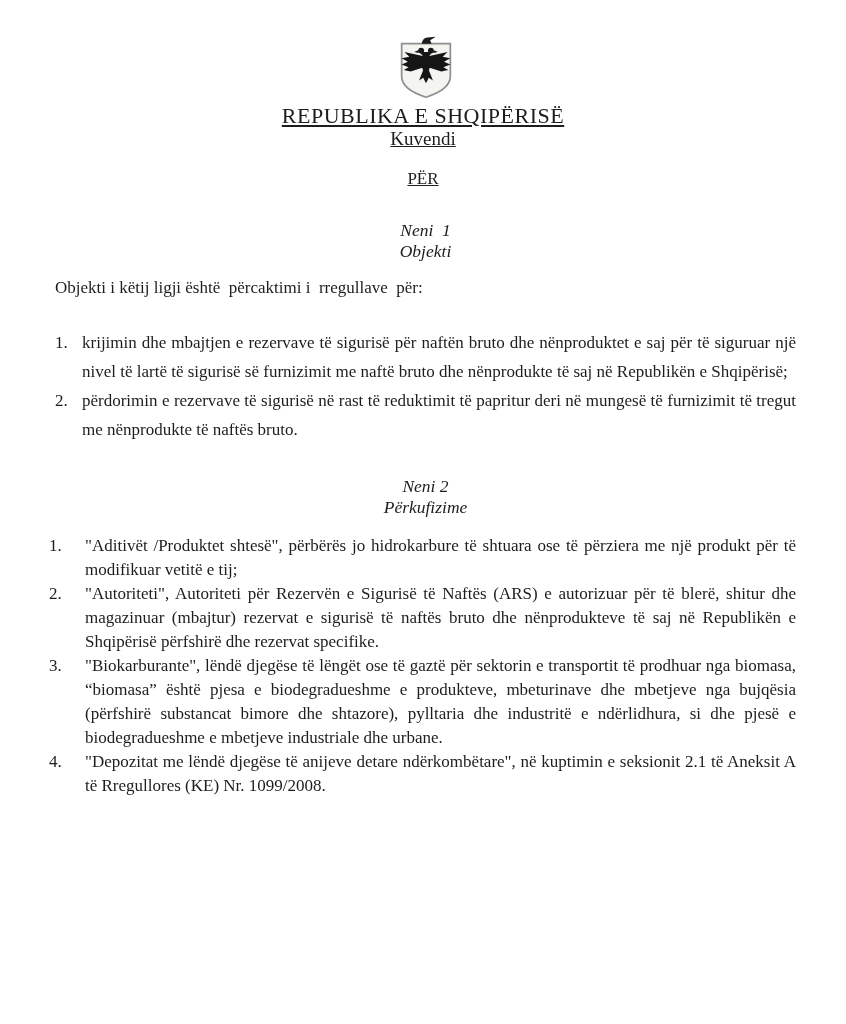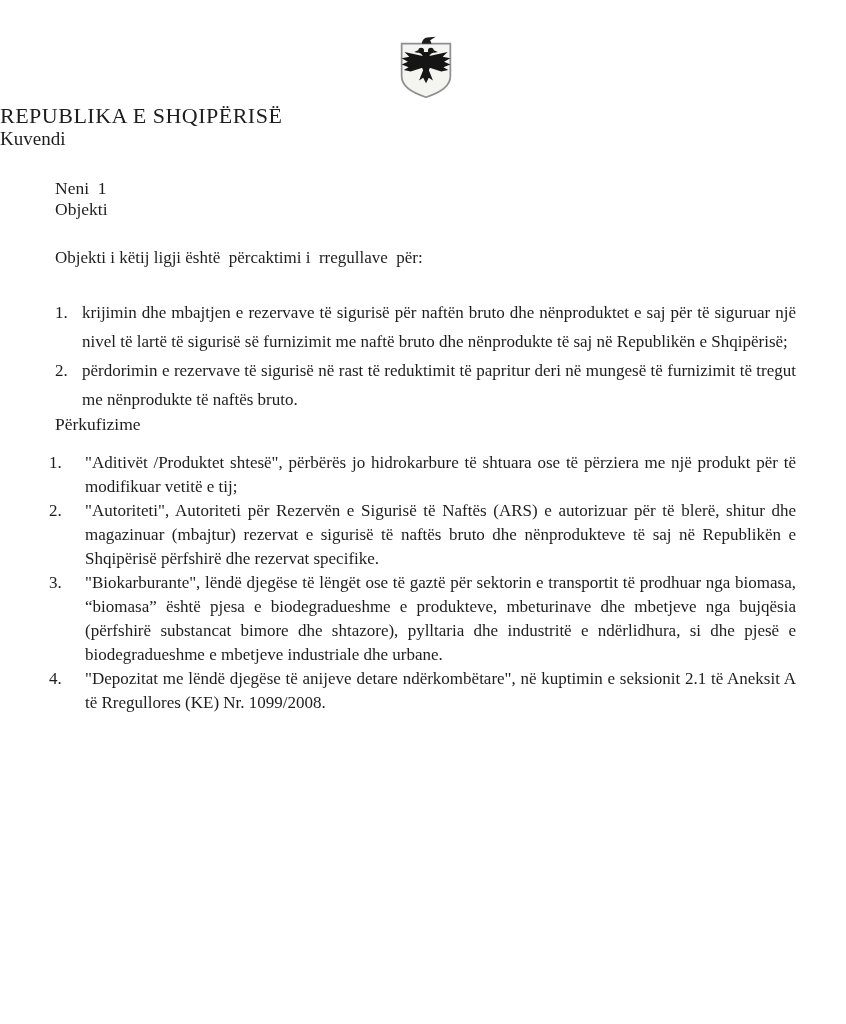--- a/index.html
+++ b/index.html
@@ -2,33 +2,33 @@
 <html><head>
 <meta charset="utf-8">
 <style>
   html,body{margin:0;padding:0;background:#e8e8e8;}
   .page{
     width:846px;height:1024px;overflow:hidden;box-sizing:border-box;
     background:#ffffff;color:#1d1d1d;position:relative;
     padding:0 50px 0 55px;margin:0 auto;
     font-family:"Liberation Serif","DejaVu Serif",serif;
   }
-  .full-center{margin-left:-55px;margin-right:-50px;text-align:left;}
+  .full-center{margin-left:-55px;margin-right:-50px;text-align:center;text-decoration:underline;}
   .emblem{display:block;width:70px;height:64px;margin:36px auto 0;}
   .h-republic{font-size:22px;line-height:25px;margin-top:3px;letter-spacing:.5px;}
   .h-assembly{font-size:19px;line-height:21px;}
   .h-doctype{font-size:16.5px;line-height:20px;margin-top:20px;font-weight:bold;letter-spacing:1px;white-space:pre-wrap;}
   .h-number{font-size:17px;line-height:20px;margin-top:47px;}
   .title-block{font-size:17px;line-height:22.5px;margin-top:19px;}
   .title-block div{white-space:pre-wrap;}
   .title-block sup{font-size:11px;vertical-align:super;line-height:0;}
-  .article-heading,.article-subheading{font-size:17.5px;line-height:21px;text-align:left;white-space:pre-wrap;}
+  .article-heading,.article-subheading{font-size:17.5px;line-height:21px;text-align:center;white-space:pre-wrap;font-style:italic;}
   .article-heading{margin-top:29px;}
   .a2 .article-heading{margin-top:32px;}
-  .intro{font-size:17px;line-height:20px;margin-top:28px;white-space:pre-wrap;}
+  .intro{font-size:17px;line-height:20px;margin-top:16px;white-space:pre-wrap;}
   .intro.indented{margin-top:24px;padding-left:26px;}
   .num-list{margin-top:30px;font-size:17px;}
   .list-1{line-height:29px;}
   .list-2{margin-top:16px;line-height:24px;margin-left:-6px;}
   .num-item{display:flex;}
   .num-col{flex:0 0 27px;}
   .list-2 .num-col{flex:0 0 36px;}
   .item-text{flex:1;text-align:justify;}
 </style>
 </head>
@@ -53,39 +53,41 @@
       <polygon points="53,29 81,23 74,30 85,32 76,37 85,41 75,45 82,49 72,51 53,45"></polygon>
       <polygon points="46,49 40,64 46,60 50,68 54,60 60,64 54,49"></polygon>
     </g>
   </svg>
 
   <div class="h-republic full-center">REPUBLIKA E SHQIPËRISË</div>
   <div class="h-assembly full-center">Kuvendi</div>
 
 
   <div class="title-block full-center">
+    <div>PËR</div>
   </div>
 
   <section class="a1">
     <div class="article-heading">Neni  1</div>
     <div class="article-subheading">Objekti</div>
     <div class="intro">Objekti i këtij ligji është  përcaktimi i  rregullave  për:</div>
     <div class="num-list list-1">
       <div class="num-item">
         <span class="num-col">1.</span>
         <span class="item-text">krijimin dhe mbajtjen  e rezervave të sigurisë për naftën bruto dhe nënproduktet e saj për të siguruar një nivel të lartë të sigurisë së furnizimit me naftë bruto dhe nënprodukte të saj në Republikën e Shqipërisë;</span>
       </div>
       <div class="num-item">
         <span class="num-col">2.</span>
         <span class="item-text">përdorimin e rezervave të sigurisë në rast të reduktimit të papritur deri në mungesë të furnizimit të tregut me nënprodukte të naftës bruto.</span>
       </div>
     </div>
   </section>
 
   <section class="a2">
+    <div class="article-heading">Neni 2</div>
     <div class="article-subheading">Përkufizime</div>
     <div class="num-list list-2">
       <div class="num-item">
         <span class="num-col">1.</span>
         <span class="item-text">"Aditivët /Produktet shtesë", përbërës jo hidrokarbure të shtuara ose të përziera me një produkt për të modifikuar vetitë e tij;</span>
       </div>
       <div class="num-item">
         <span class="num-col">2.</span>
         <span class="item-text">"Autoriteti", Autoriteti për Rezervën e Sigurisë të Naftës (ARS) e autorizuar për të blerë, shitur dhe magazinuar (mbajtur) rezervat e sigurisë të naftës bruto dhe nënprodukteve të saj në Republikën e Shqipërisë përfshirë dhe rezervat specifike.</span>
       </div>

